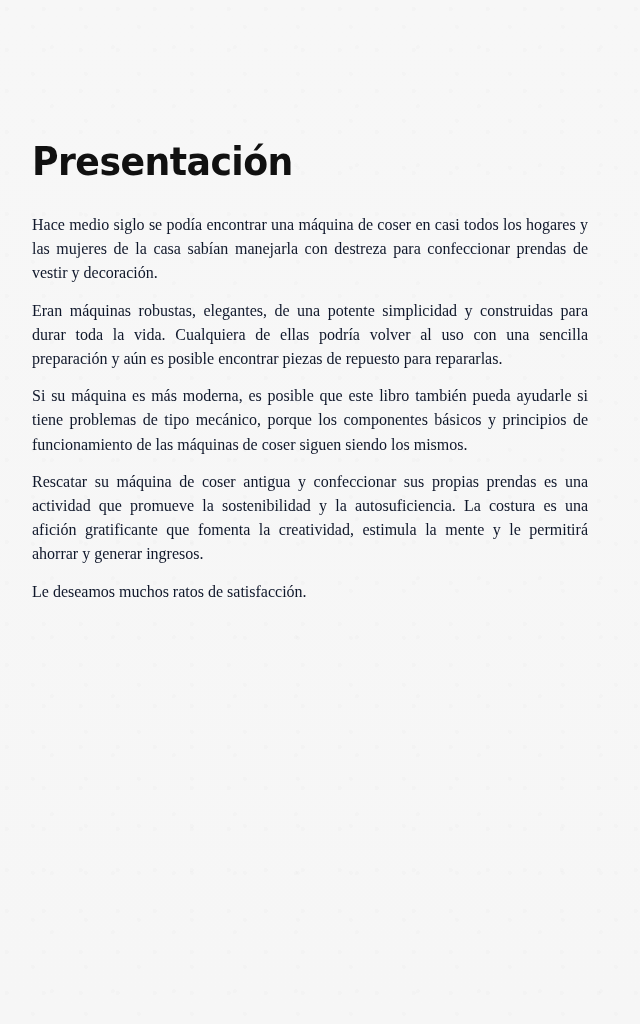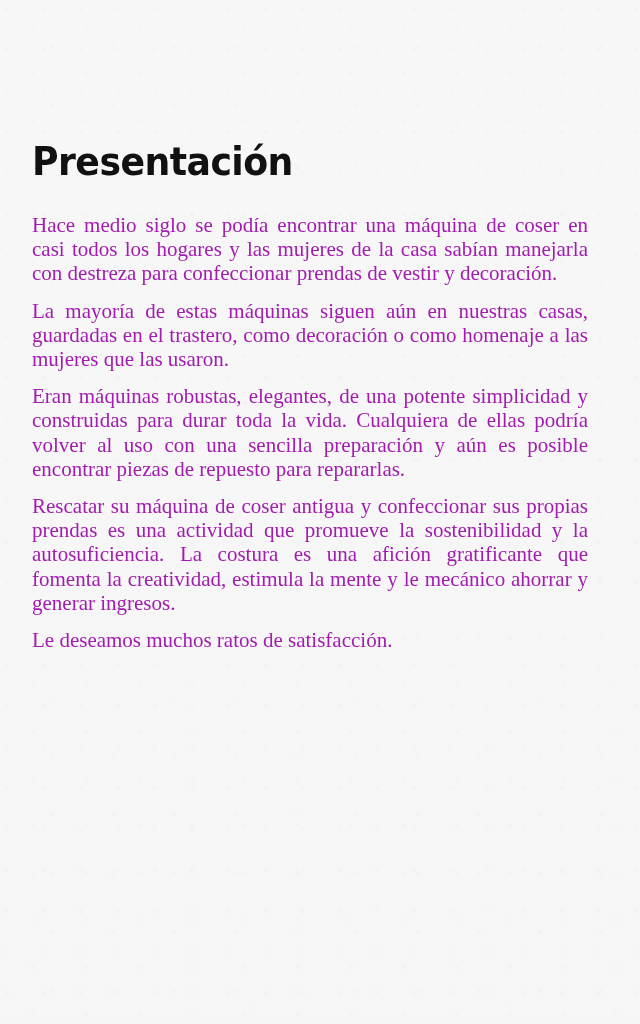--- a/index.html
+++ b/index.html
@@ -48,25 +48,25 @@
     transform-origin: left center;
     white-space: nowrap;
   }
 
   .body-text {
     margin-top: 32px;
   }
 
   .para {
     font-family: "Liberation Serif", serif;
-    font-size: 21px;
+    font-size: 16px;
     line-height: 24.2px;
     text-align: justify;
     text-justify: inter-word;
-    color: #a21caf;
+    color: #0f172a;
     margin: 0 0 13px 0;
     white-space: pre-wrap;
     hyphens: manual;
   }
 
   .para:last-child {
     margin-bottom: 12px;
     text-align: left;
   }
 </style>
@@ -74,19 +74,19 @@
 <body>
 
 <div class="page"></div>
 
 <div class="content">
 
   <h1 class="doc-title">Presentación</h1>
 
   <div class="body-text">
     <p class="para">Hace medio siglo se podía encontrar una máquina de coser en casi todos los hogares y las mujeres de la casa sabían manejarla con destreza para confeccionar prendas de vestir y decoración.</p>
-    <p class="para">La mayoría de estas máquinas siguen aún en nuestras casas, guardadas en el trastero, como decoración o como homenaje a las mujeres que las usaron.</p>
     <p class="para">Eran máquinas robustas, elegantes, de una potente simplicidad y construidas para durar toda la vida. Cualquiera de ellas podría volver al uso con una sencilla preparación y aún es posible encontrar piezas de repuesto para repararlas.</p>
-    <p class="para">Rescatar su máquina de coser antigua y confeccionar sus propias prendas es una actividad que promueve la sostenibilidad y la autosuficiencia. La costura es una afición gratificante que fomenta la creatividad, estimula la mente y le mecánico ahorrar y generar ingresos.</p>
+    <p class="para">Si su máquina es más moderna, es posible que este libro también pueda ayudarle si tiene problemas de tipo mecánico, porque los componentes básicos y principios de funcionamiento de las máquinas de coser siguen siendo los mismos.</p>
+    <p class="para">Rescatar su máquina de coser antigua y confeccionar sus propias prendas es una actividad que promueve la sostenibilidad y la autosuficiencia. La costura es una afición gratificante que fomenta la creatividad, estimula la mente y le permitirá ahorrar y generar ingresos.</p>
     <p class="para">Le deseamos muchos ratos de satisfacción.</p>
   </div>
 
 </div>
 
 </body></html>

